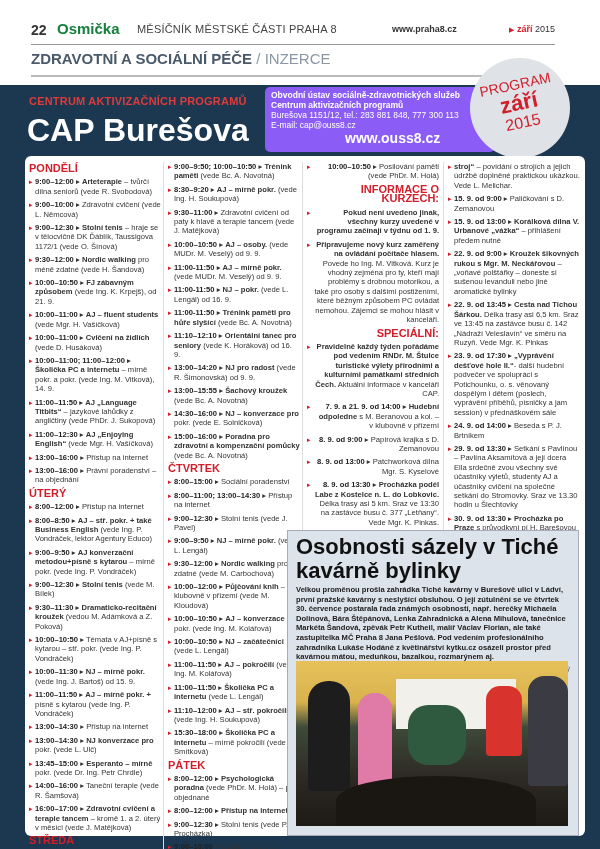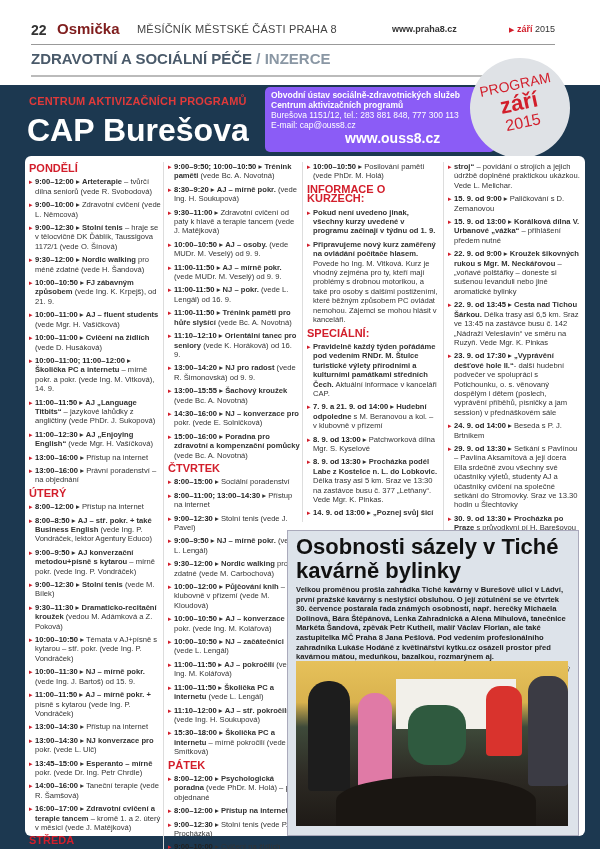--- a/index.html
+++ b/index.html
@@ -1,46 +1,46 @@
 <!DOCTYPE html>
 <html><head>
 <meta charset="utf-8">
 <style>
   html,body{margin:0;padding:0;}
   body{width:600px;height:849px;overflow:hidden;background:#fff;font-family:"Liberation Sans",sans-serif;color:#222;position:relative;}
   .topbar{position:absolute;left:31px;top:14px;width:524px;height:30px;border-bottom:1px solid #999;}
   .pg{position:absolute;left:0;top:8px;font-weight:bold;font-size:14px;color:#333;}
-  .brand{position:absolute;left:26px;top:6px;font-weight:bold;font-size:15px;color:#7f1d1d;}
+  .brand{position:absolute;left:26px;top:6px;font-weight:bold;font-size:15px;color:#15803d;}
   .mag{position:absolute;left:106px;top:9px;font-size:11px;color:#444;letter-spacing:.2px;}
   .web{position:absolute;left:361px;top:10px;font-size:9px;font-weight:bold;color:#333;}
   .month{position:absolute;right:0;top:10px;font-size:9px;color:#333;}
   .month b{color:#d21e2b;}
   .month .tri{color:#d21e2b;font-size:7px;}
   .section{position:absolute;left:31px;top:50px;width:524px;height:25px;border-bottom:2px solid #bbb;font-size:15px;}
   .section .a{font-weight:bold;color:#4a5a6a;}
-  .section .b{color:#8a97a4;font-weight:bold;}
+  .section .b{color:#8a97a4;}
   .panel{position:absolute;left:0;top:85px;width:600px;height:764px;background:#1c3850;}
   .kicker{position:absolute;left:29px;top:95px;font-weight:bold;font-size:11px;color:#e03a3a;letter-spacing:.2px;}
   .title{position:absolute;left:27px;top:112px;font-weight:bold;font-size:32px;color:#fff;}
   .infobox{position:absolute;left:265px;top:87px;width:230px;height:65px;background:#8b5cf6;border-radius:5px;color:#fff;padding:3px 6px;box-sizing:border-box;font-size:8.5px;line-height:10px;}
   .infobox .l1{font-weight:bold;}
   .infobox .www{position:absolute;left:80px;top:46px;font-size:14px;font-weight:bold;}
   .badge{position:absolute;left:470px;top:58px;width:100px;height:100px;border-radius:50%;background:#dfe2e6;color:#d21e2b;text-align:center;transform:rotate(-12deg);}
   .badge .p{display:block;font-size:14px;margin-top:18px;}
   .badge .z{display:block;font-size:22px;font-weight:bold;line-height:22px;}
   .badge .y{display:block;font-size:16px;}
   .card{position:absolute;left:25px;top:156px;width:560px;height:680px;background:#fff;border-radius:6px;}
   .col{position:absolute;top:6px;width:132px;font-size:7.6px;line-height:9.4px;color:#333;}
   .col .day{color:#d21e2b;font-weight:bold;font-size:11px;margin:2px 0 4px 0;}
   .col .it{margin-bottom:4px;padding-left:6px;position:relative;}
   .col .it:before{content:"\25B8";color:#d21e2b;position:absolute;left:0;top:0;font-size:7px;}
   .col .t{font-weight:bold;color:#222;}
   .col .n{font-weight:bold;}
   .col .h{color:#d21e2b;font-weight:bold;font-size:11px;margin:4px 0 4px 0;}
-  .c1{left:4px;} .c2{left:138px;border-left:1px solid #ddd;padding-left:4px;} .c3{left:277px;border-left:1px solid #ddd;padding-left:4px;} .c4{left:418px;border-left:1px solid #ddd;padding-left:4px;}
+  .c1{left:4px;} .c2{left:138px;border-left:1px solid #ddd;padding-left:4px;} .c3{left:277px;border-left:1px solid #ddd;padding-left:4px;text-align:right;} .c4{left:418px;border-left:1px solid #ddd;padding-left:4px;}
   .feature{position:absolute;left:287px;top:530px;width:290px;height:304px;background:#dde3ea;border:1px solid #aab;}
   .feature h2{margin:4px 8px 0 8px;font-size:22px;line-height:24px;color:#111;}
   .feature p{margin:2px 8px;font-size:7.6px;line-height:9.6px;font-weight:bold;color:#222;}
   .credit{text-align:right;font-size:7.5px;color:#555;margin:0 8px 2px 0;}
   .photo{position:absolute;left:8px;top:130px;width:272px;height:165px;background:linear-gradient(180deg,#e6c15a 0%,#d9b24e 25%,#3e4a3a 40%,#2d2a24 70%,#1e1a16 100%);overflow:hidden;}
   .photo .banner{position:absolute;left:100px;top:18px;width:120px;height:50px;background:#f2f0ea;}
   .photo .p1{position:absolute;left:12px;top:20px;width:42px;height:110px;background:#1d1d1d;border-radius:20px 20px 4px 4px;}
   .photo .p2{position:absolute;left:62px;top:32px;width:34px;height:95px;background:#e07aa6;border-radius:16px 16px 4px 4px;}
   .photo .p3{position:absolute;left:112px;top:44px;width:58px;height:60px;background:#2f5a3f;border-radius:20px;}
   .photo .p4{position:absolute;left:190px;top:25px;width:36px;height:70px;background:#d9332d;border-radius:14px 14px 4px 4px;}
@@ -155,20 +155,21 @@
       </div>
     <div class="h">INFORMACE O KURZECH:</div>
     <div>
         <div class="it"><span class="n">Pokud není uvedeno jinak, všechny kurzy uvedené v programu začínají v týdnu od 1. 9.</span></div>
         <div class="it"><span class="n">Připravujeme nový kurz zaměřený na ovládání počítače hlasem.</span><span> Povede ho Ing. M. Vitková. Kurz je vhodný zejména pro ty, kteří mají problémy s drobnou motorikou, a také pro osoby s dalšími postiženími, které běžným způsobem PC ovládat nemohou. Zájemci se mohou hlásit v kanceláři.</span></div>
       </div>
     <div class="h">SPECIÁLNÍ:</div>
     <div>
         <div class="it"><span class="n">Pravidelně každý týden pořádáme pod vedením RNDr. M. Štulce turistické výlety přírodními a kulturními památkami středních Čech.</span><span> Aktuální informace v kanceláři CAP.</span></div>
         <div class="it"><span class="t">7. 9. a 21. 9. od 14:00</span> ▸ <span class="n">Hudební odpoledne</span><span> s M. Beranovou a kol. – v klubovně v přízemí</span></div>
+        <div class="it"><span class="t">8. 9. od 9:00</span> ▸ <span>Papírová krajka s D. Zemanovou</span></div>
         <div class="it"><span class="t">8. 9. od 13:00</span> ▸ <span>Patchworková dílna Mgr. S. Kyselové</span></div>
         <div class="it"><span class="t">8. 9. od 13:30</span> ▸ <span class="n">Procházka podél Labe z Kostelce n. L. do Lobkovic.</span><span> Délka trasy asi 5 km. Sraz ve 13:30 na zastávce busu č. 377 „Letňany“. Vede Mgr. K. Pinkas.</span></div>
         <div class="it"><span class="t">14. 9. od 13:00</span> ▸ <span class="n">„Poznej svůj šicí</span></div>
       </div>
   </div>
   <div class="col c4">
     <div>
         <div class="it"><span class="n">stroj“</span><span> – povídání o strojích a jejich údržbě doplněné praktickou ukázkou. Vede L. Melichar.</span></div>
         <div class="it"><span class="t">15. 9. od 9:00</span> ▸ <span>Paličkování s D. Zemanovou</span></div>
         <div class="it"><span class="t">15. 9. od 13:00</span> ▸ <span class="n">Korálková dílna V. Urbanové „vážka“</span><span> – přihlášení předem nutné</span></div>

